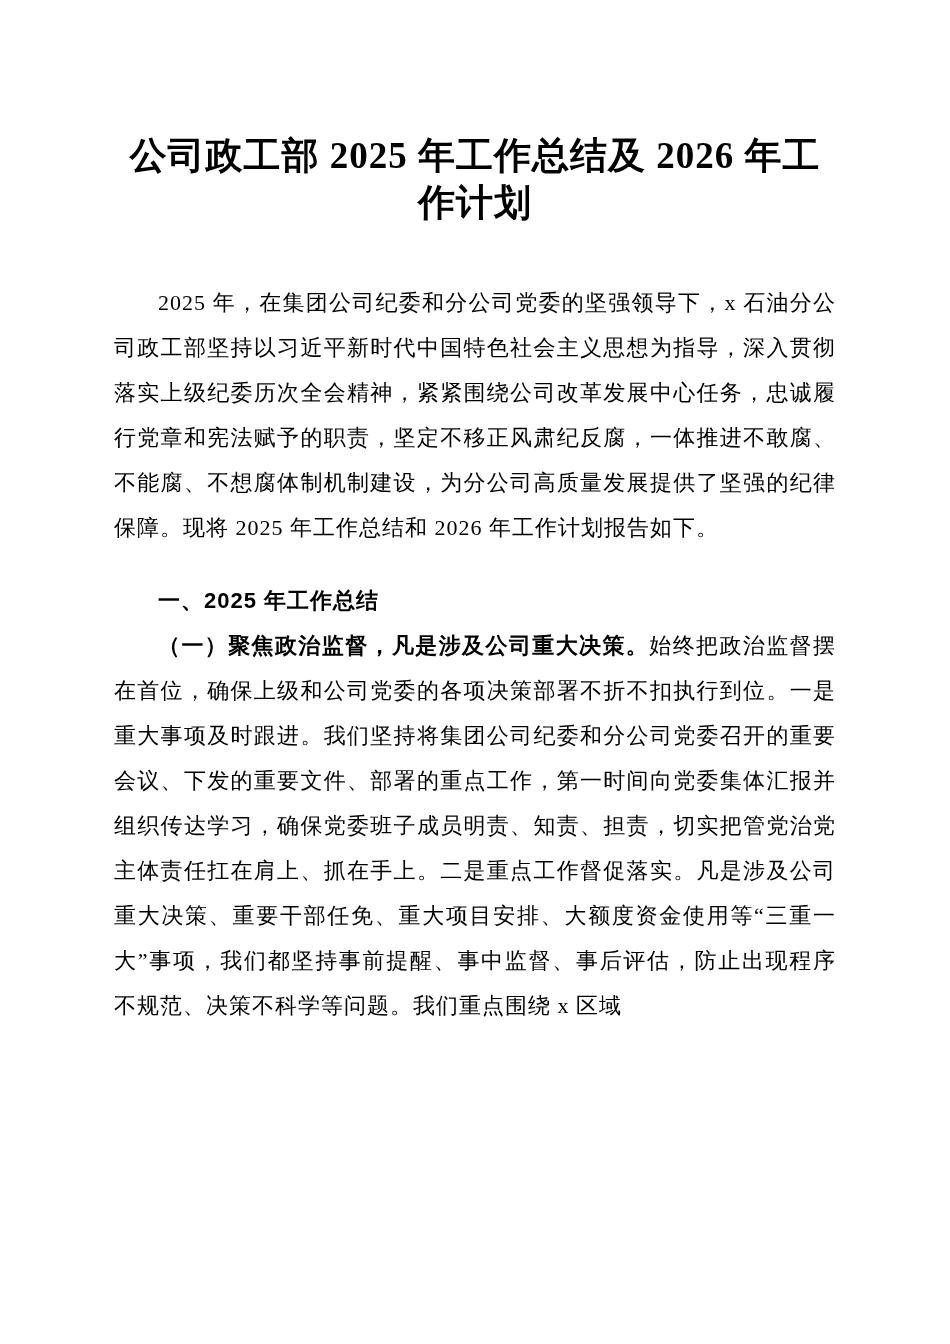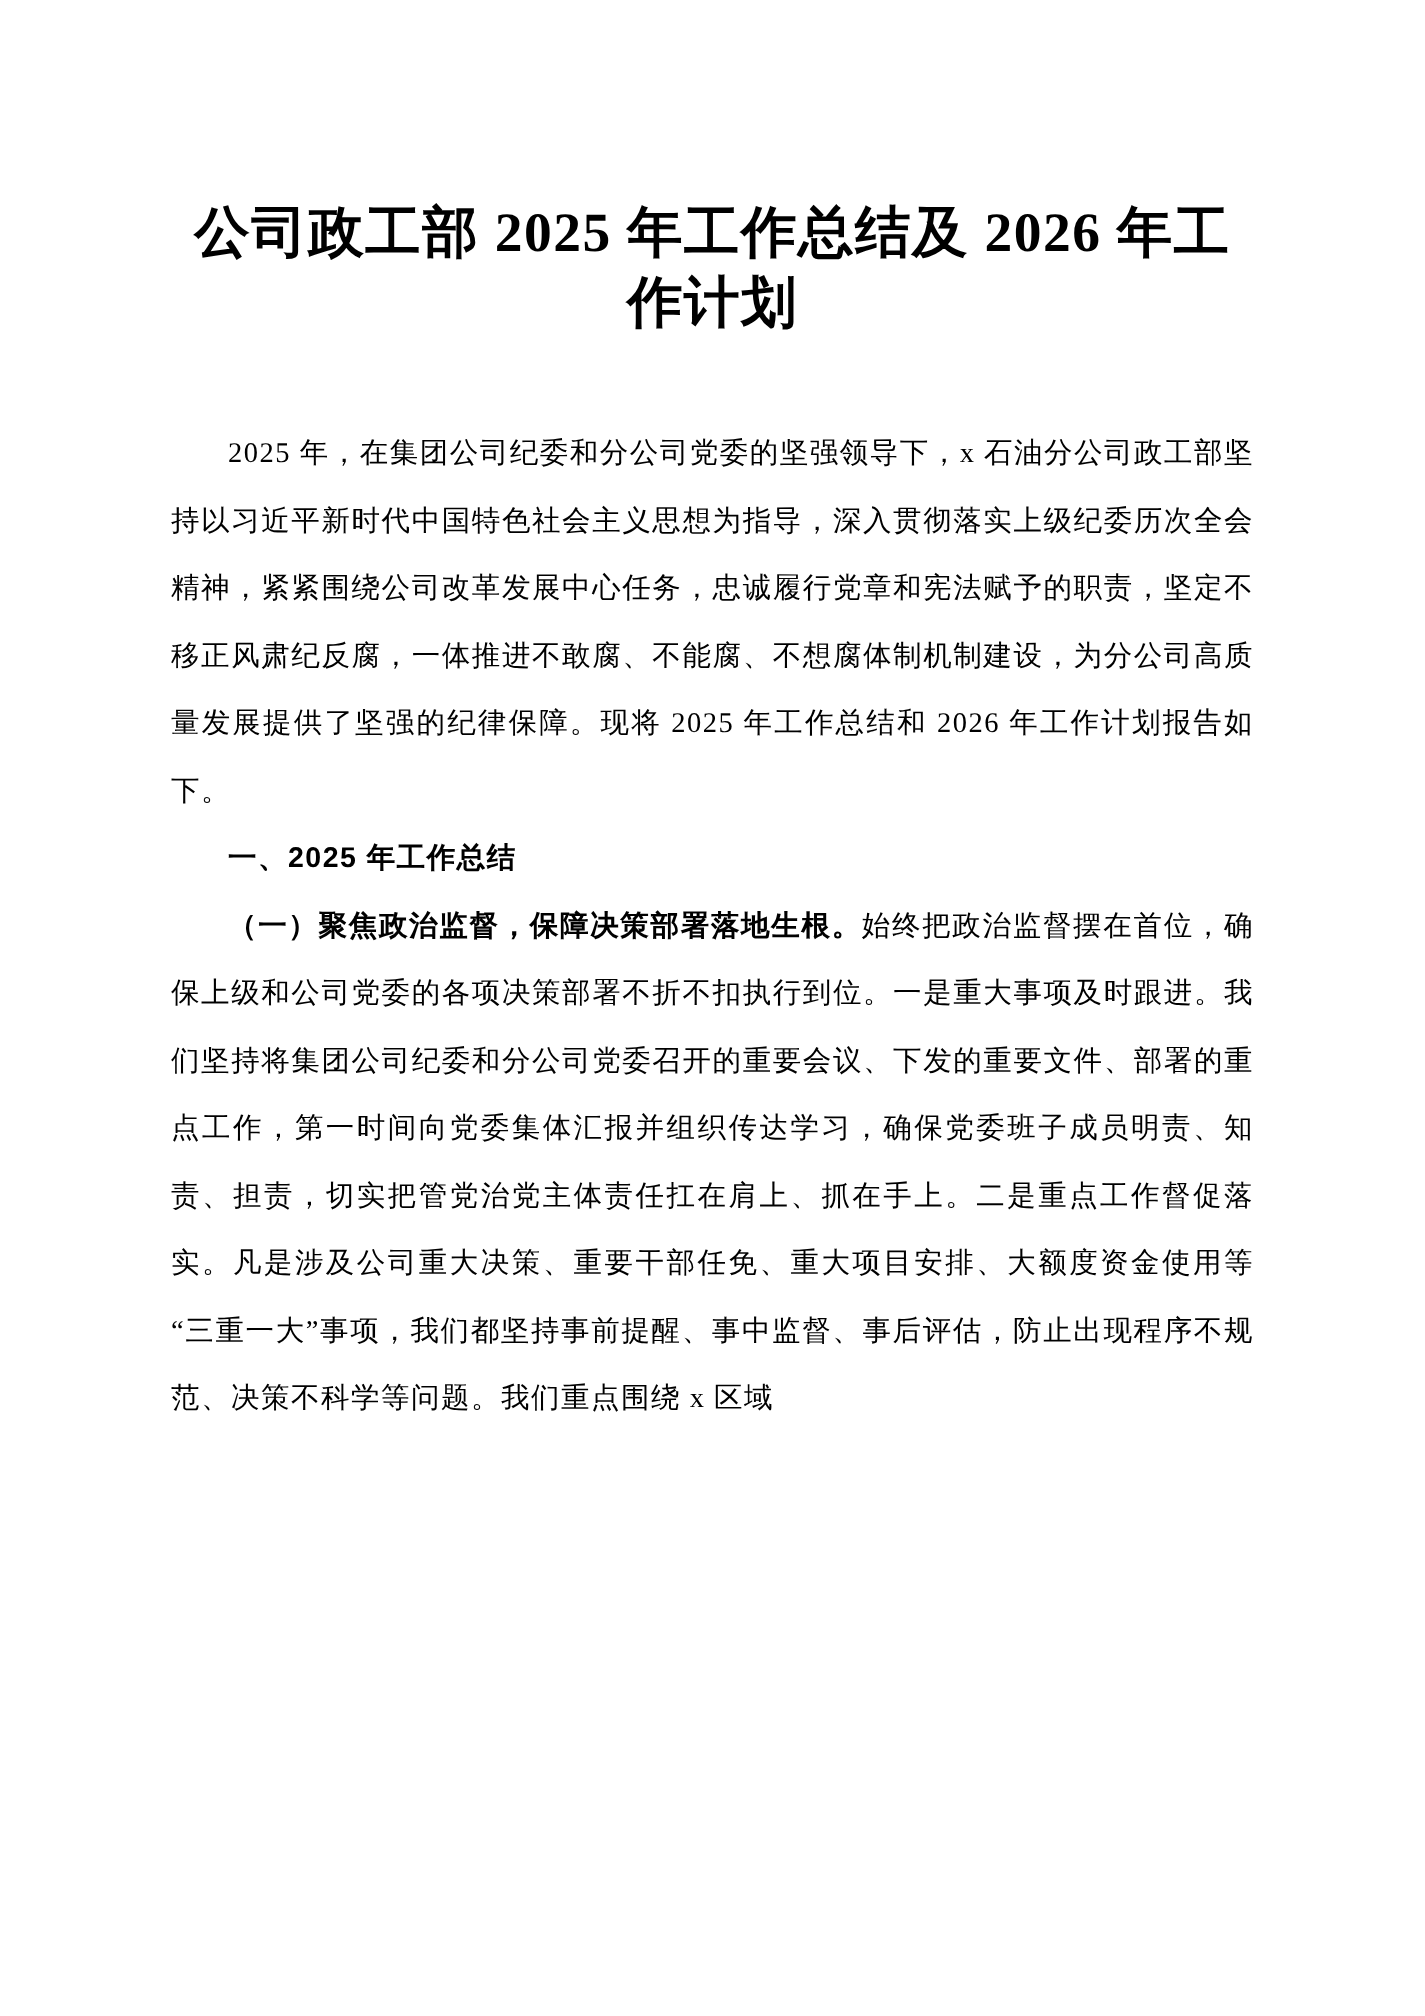--- a/index.html
+++ b/index.html
@@ -23,45 +23,46 @@
     margin: 0 0 54px 0;
     font-size: 37px;
     line-height: 47px;
     font-weight: bold;
     text-align: center;
     letter-spacing: 1px;
     font-family: "Liberation Serif", "DejaVu Serif", serif;
   }
   .doc-body p {
     margin: 0;
-    font-size: 19px;
+    font-size: 22px;
     line-height: 45px;
     text-align: justify;
     text-justify: inter-character;
     text-indent: 2em;
     letter-spacing: 1px;
   }
   .doc-body p.paragraph {
     font-family: "Liberation Serif", "DejaVu Serif", serif;
     font-weight: normal;
   }
   .doc-body p.heading {
     font-family: "Liberation Sans", "DejaVu Sans", sans-serif;
     font-weight: bold;
+    margin-top: 28px;
   }
   .doc-body span.run-bold {
     font-weight: bold;
   }
   .doc-body span.run-regular {
     font-weight: normal;
   }
 </style>
 </head>
 <body>
 
 <div class="page">
   <h1 class="doc-title">公司政工部 2025 年工作总结及 2026 年工作计划</h1>
   <div class="doc-body" id="doc-body">
       <p class="paragraph"><span class="run-regular">2025 年，在集团公司纪委和分公司党委的坚强领导下，x 石油分公司政工部坚持以习近平新时代中国特色社会主义思想为指导，深入贯彻落实上级纪委历次全会精神，紧紧围绕公司改革发展中心任务，忠诚履行党章和宪法赋予的职责，坚定不移正风肃纪反腐，一体推进不敢腐、不能腐、不想腐体制机制建设，为分公司高质量发展提供了坚强的纪律保障。现将 2025 年工作总结和 2026 年工作计划报告如下。</span></p>
       <p class="heading"><span class="run-bold">一、2025 年工作总结</span></p>
-      <p class="paragraph"><span class="run-bold">（一）聚焦政治监督，保障决策部署落地生根。</span><span class="run-regular">始终把政治监督摆在首位，确保上级和公司党委的各项决策部署不折不扣执行到位。一是重大事项及时跟进。我们坚持将集团公司纪委和分公司党委召开的重要会议、下发的重要文件、部署的重点工作，第一时间向党委集体汇报并组织传达学习，确保党委班子成员明责、知责、担责，切实把管党治党主体责任扛在肩上、抓在手上。二是重点工作督促落实。凡是涉及公司重大决策、重要干部任免、重大项目安排、大额度资金使用等“三重一大”事项，我们都坚持事前提醒、事中监督、事后评估，防止出现程序不规范、决策不科学等问题。我们重点围绕 x 区域</span></p>
+      <p class="paragraph"><span class="run-bold">（一）聚焦政治监督，凡是涉及公司重大决策。</span><span class="run-regular">始终把政治监督摆在首位，确保上级和公司党委的各项决策部署不折不扣执行到位。一是重大事项及时跟进。我们坚持将集团公司纪委和分公司党委召开的重要会议、下发的重要文件、部署的重点工作，第一时间向党委集体汇报并组织传达学习，确保党委班子成员明责、知责、担责，切实把管党治党主体责任扛在肩上、抓在手上。二是重点工作督促落实。凡是涉及公司重大决策、重要干部任免、重大项目安排、大额度资金使用等“三重一大”事项，我们都坚持事前提醒、事中监督、事后评估，防止出现程序不规范、决策不科学等问题。我们重点围绕 x 区域</span></p>
     </div>
 </div>
 
 </body></html>

